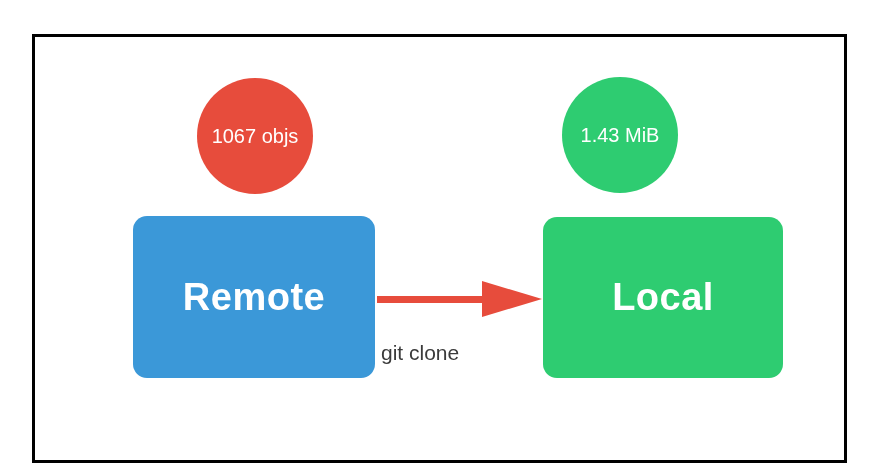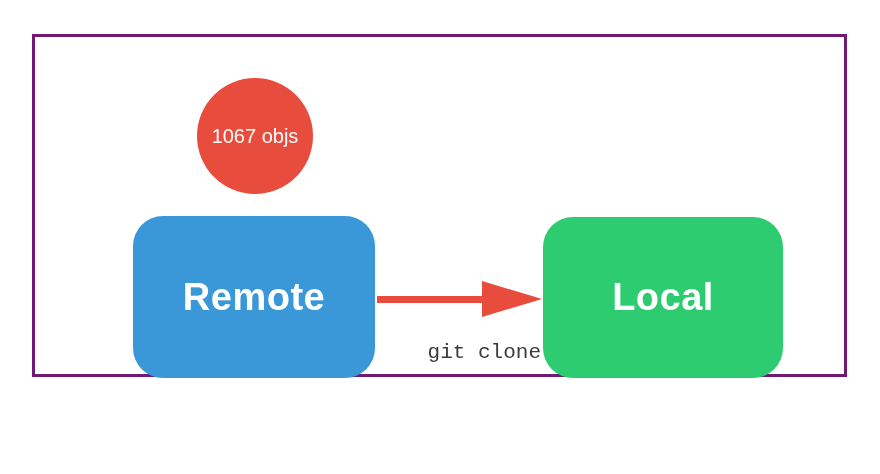--- a/index.html
+++ b/index.html
@@ -13,42 +13,42 @@
     width: 880px;
     height: 474px;
     background: #ffffff;
     overflow: hidden;
   }
   .frame {
     position: absolute;
     left: 32px;
     top: 34px;
     width: 815px;
-    height: 343px;
+    height: 429px;
     box-sizing: border-box;
-    border: 3px solid #701a75;
+    border: 3px solid #000000;
     background: #ffffff;
   }
   .badge {
     position: absolute;
     width: 116px;
     height: 116px;
     border-radius: 50%;
     display: flex;
     align-items: center;
     justify-content: center;
     color: #ffffff;
     font-size: 20px;
     font-weight: 400;
   }
   .badge.remote { left: 162px; top: 41px; }
   .badge.local  { left: 527px; top: 40px; }
   .node {
     position: absolute;
-    border-radius: 30px;
+    border-radius: 14px;
     display: flex;
     align-items: center;
     justify-content: center;
     color: #ffffff;
     font-size: 38px;
     font-weight: 700;
     letter-spacing: 0.5px;
   }
   .node.remote { left: 98px;  top: 179px; width: 242px; height: 162px; }
   .node.local  { left: 508px; top: 180px; width: 240px; height: 161px; }
@@ -67,35 +67,35 @@
     height: 0;
     border-top: 18.5px solid transparent;
     border-bottom: 18.5px solid transparent;
     border-left: 60px solid #e74c3c;
   }
   .edge-label {
     position: absolute;
     left: 346px;
     top: 303px;
     width: 160px;
-    text-align: right;
+    text-align: left;
     font-size: 21px;
     line-height: 26px;
     font-weight: 400;
-    font-family: Liberation Mono, monospace;
   }
 </style>
 </head>
 <body>
 
 <div class="stage">
   <div class="frame">
 
     <div class="badge remote" style="background: rgb(231, 76, 60);">1067 objs</div>
 
+    <div class="badge local" style="background: rgb(46, 204, 113);">1.43 MiB</div>
 
     <div class="node remote" style="background: rgb(59, 152, 216);">Remote</div>
 
     <div class="node local" style="background: rgb(46, 204, 113); text-align: right;">Local</div>
 
     <div class="arrow-line" style="background: rgb(231, 76, 60);"></div>
 
     <div class="arrow-head" style="border-left-color: rgb(231, 76, 60);"></div>
 
     <div class="edge-label" style="color: rgb(59, 59, 59);">git clone</div>

